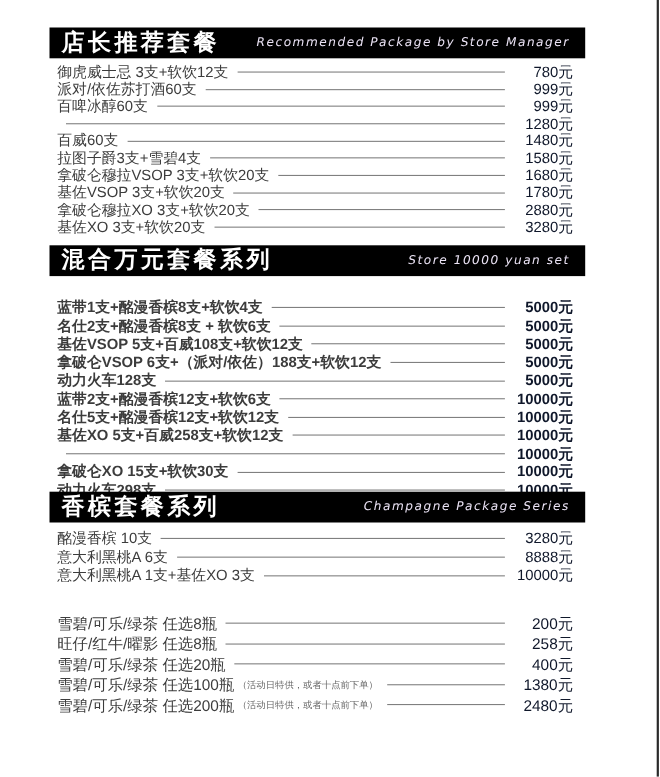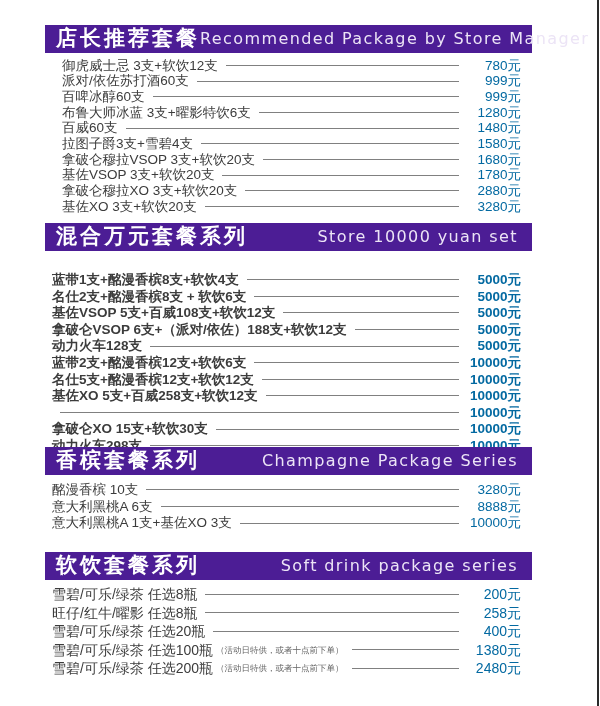--- a/index.html
+++ b/index.html
@@ -7,44 +7,44 @@
       width: 600px; height: 706px; position: relative; overflow: hidden;
       font-family: "Liberation Sans", "DejaVu Sans", sans-serif;
     }
     .edge { position: absolute; left: 597px; top: 0; width: 2px; height: 706px; background: #2a2a2a; }
     .sec { position: absolute; left: 45px; width: 487px; }
     .s1 { top: 25px; }
     .s2 { top: 223px; }
     .s3 { top: 447px; }
     .s4 { top: 552px; }
     .sec-header {
-      height: 27.5px; background: #4c1d95; box-sizing: border-box;
+      height: 27.5px; background: #000000; box-sizing: border-box;
       display: flex; align-items: center; justify-content: space-between;
       padding: 0 14px 0 11px;
     }
     .sec-title {
       color: #ffffff; font-family: "DejaVu Sans", sans-serif; font-weight: bold;
       font-size: 21px; letter-spacing: 3px; line-height: 1; white-space: nowrap;
     }
     .sec-sub {
-      color: #ece4f6; font-family: "DejaVu Sans", sans-serif; 
-      font-size: 16px; letter-spacing: 1.4px; line-height: 1; white-space: nowrap;
+      color: #ece4f6; font-family: "DejaVu Sans", sans-serif; font-style: italic;
+      font-size: 11px; letter-spacing: 1.4px; line-height: 1; white-space: nowrap;
     }
     .rows { padding: 0 11px 0 7px; }
-    .s1 .rows { margin-top: 5px; }   .s1 .row { height: 15.7px; margin-left: 10px; }
+    .s1 .rows { margin-top: 5px; }   .s1 .row { height: 15.7px; }
     .s2 .rows { margin-top: 21px; font-weight: bold; } .s2 .row { height: 16.6px; }
     .s3 .rows { margin-top: 7px; } .s3 .row { height: 16.7px; }
     .s4 .rows { margin-top: 5.5px; } .s4 .row { height: 18.5px; font-size: 14px; }
     .row {
       display: flex; align-items: center; font-size: 13.5px; color: #3c3c3c; line-height: 1;
     }
     .name { white-space: nowrap; flex: none; }
     .note { font-size: 8.5px; color: #666666; margin-left: 3px; white-space: nowrap; flex: none; }
     .leader { flex: 1; height: 1px; background: #808080; margin: 0 2px 0 8px; }
-    .price { flex: none; width: 60px; text-align: right; color: #0369a1; white-space: nowrap; }
+    .price { flex: none; width: 60px; text-align: right; color: #0f172a; white-space: nowrap; }
   </style>
 </head>
 <body>
 
 <div class="edge"></div>
 
 <section class="sec s1">
   <div class="sec-header">
     <span class="sec-title">店长推荐套餐</span>
     <span class="sec-sub">Recommended Package by Store Manager</span>
@@ -59,21 +59,20 @@
         <span class="name">派对/依佐苏打酒60支</span>
         <span class="leader"></span>
         <span class="price">999元</span>
       </div>
     <div class="row">
         <span class="name">百啤冰醇60支</span>
         <span class="leader"></span>
         <span class="price">999元</span>
       </div>
     <div class="row">
-        <span class="name">布鲁大师冰蓝 3支+曜影特饮6支</span>
         <span class="leader"></span>
         <span class="price">1280元</span>
       </div>
     <div class="row">
         <span class="name">百威60支</span>
         <span class="leader"></span>
         <span class="price">1480元</span>
       </div>
     <div class="row">
         <span class="name">拉图子爵3支+雪碧4支</span>
@@ -184,24 +183,20 @@
       </div>
     <div class="row">
         <span class="name">意大利黑桃A 1支+基佐XO 3支</span>
         <span class="leader"></span>
         <span class="price">10000元</span>
       </div>
   </div>
 </section>
 
 <section class="sec s4">
-  <div class="sec-header">
-    <span class="sec-title">软饮套餐系列</span>
-    <span class="sec-sub">Soft drink package series</span>
-  </div>
   <div class="rows">
     <div class="row">
         <span class="name">雪碧/可乐/绿茶 任选8瓶</span>
         <span class="leader"></span>
         <span class="price">200元</span>
       </div>
     <div class="row">
         <span class="name">旺仔/红牛/曜影 任选8瓶</span>
         <span class="leader"></span>
         <span class="price">258元</span>

